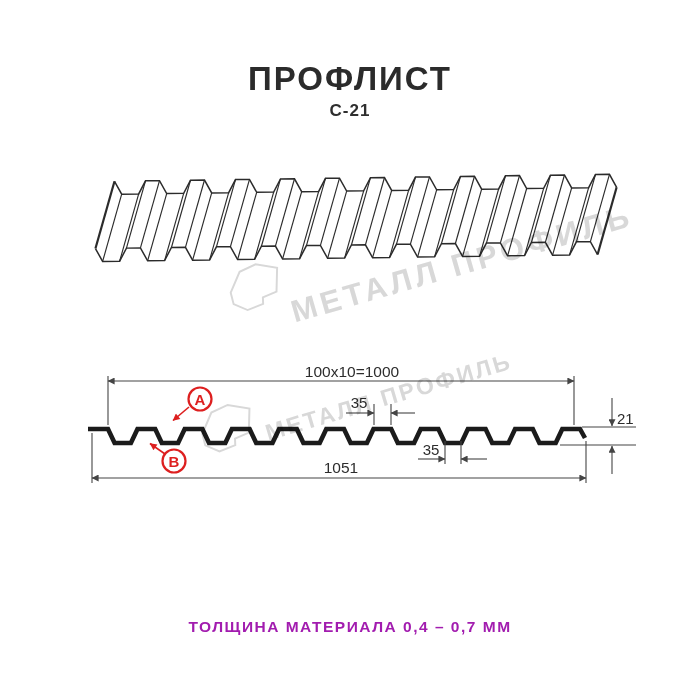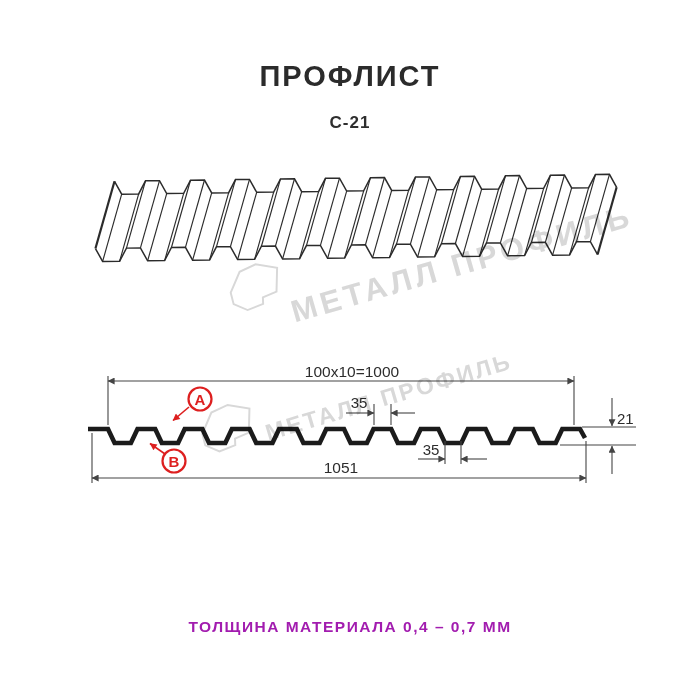--- a/index.html
+++ b/index.html
@@ -1,20 +1,20 @@
 <!DOCTYPE html>
 <html><head>
 <meta charset="utf-8">
 <style>
   html,body{margin:0;padding:0;background:#fff;}
   .page{position:relative;width:700px;height:700px;background:#ffffff;overflow:hidden;
         font-family:"Liberation Sans",sans-serif;}
   .title{position:absolute;top:60px;left:0;width:700px;text-align:center;
-         font-size:29px;font-weight:bold;letter-spacing:2px;color:#2b2b2b;margin:0;}
-  .subtitle{position:absolute;top:113px;left:0;width:700px;text-align:center;
+         font-size:33px;font-weight:bold;letter-spacing:2px;color:#2b2b2b;margin:0;}
+  .subtitle{position:absolute;top:101px;left:0;width:700px;text-align:center;
             font-size:17px;font-weight:bold;letter-spacing:1px;color:#2e2e2e;}
   .caption{position:absolute;top:618px;left:0;width:700px;text-align:center;
            font-size:15.5px;font-weight:bold;letter-spacing:1.5px;color:#a21caf;}
   svg.layer{position:absolute;left:0;top:0;width:700px;height:700px;}
   svg text{font-family:"Liberation Sans",sans-serif;fill:#2d2d2d;}
   .dimtext{font-size:15.5px;}
   .smalldim{font-size:15px;}
   .callout-letter{font-size:15px;font-weight:bold;fill:#dd1f1f;}
   .wm{position:absolute;mix-blend-mode:multiply;pointer-events:none;}
   .wm-text{position:absolute;font-weight:bold;color:#d8d8d8;white-space:nowrap;

